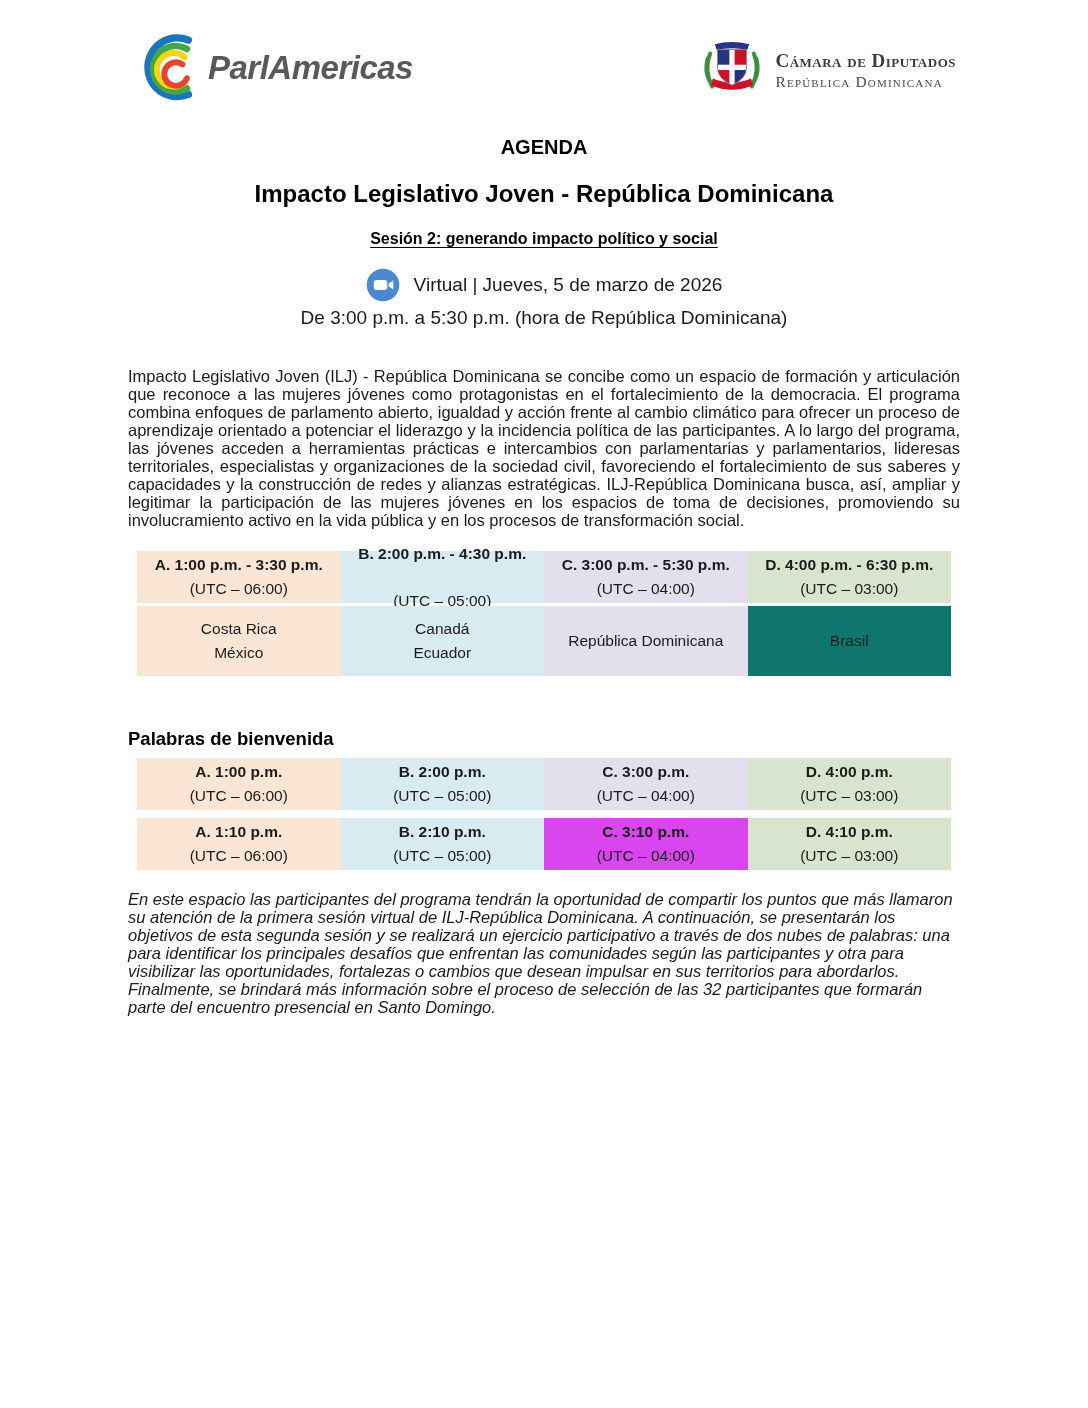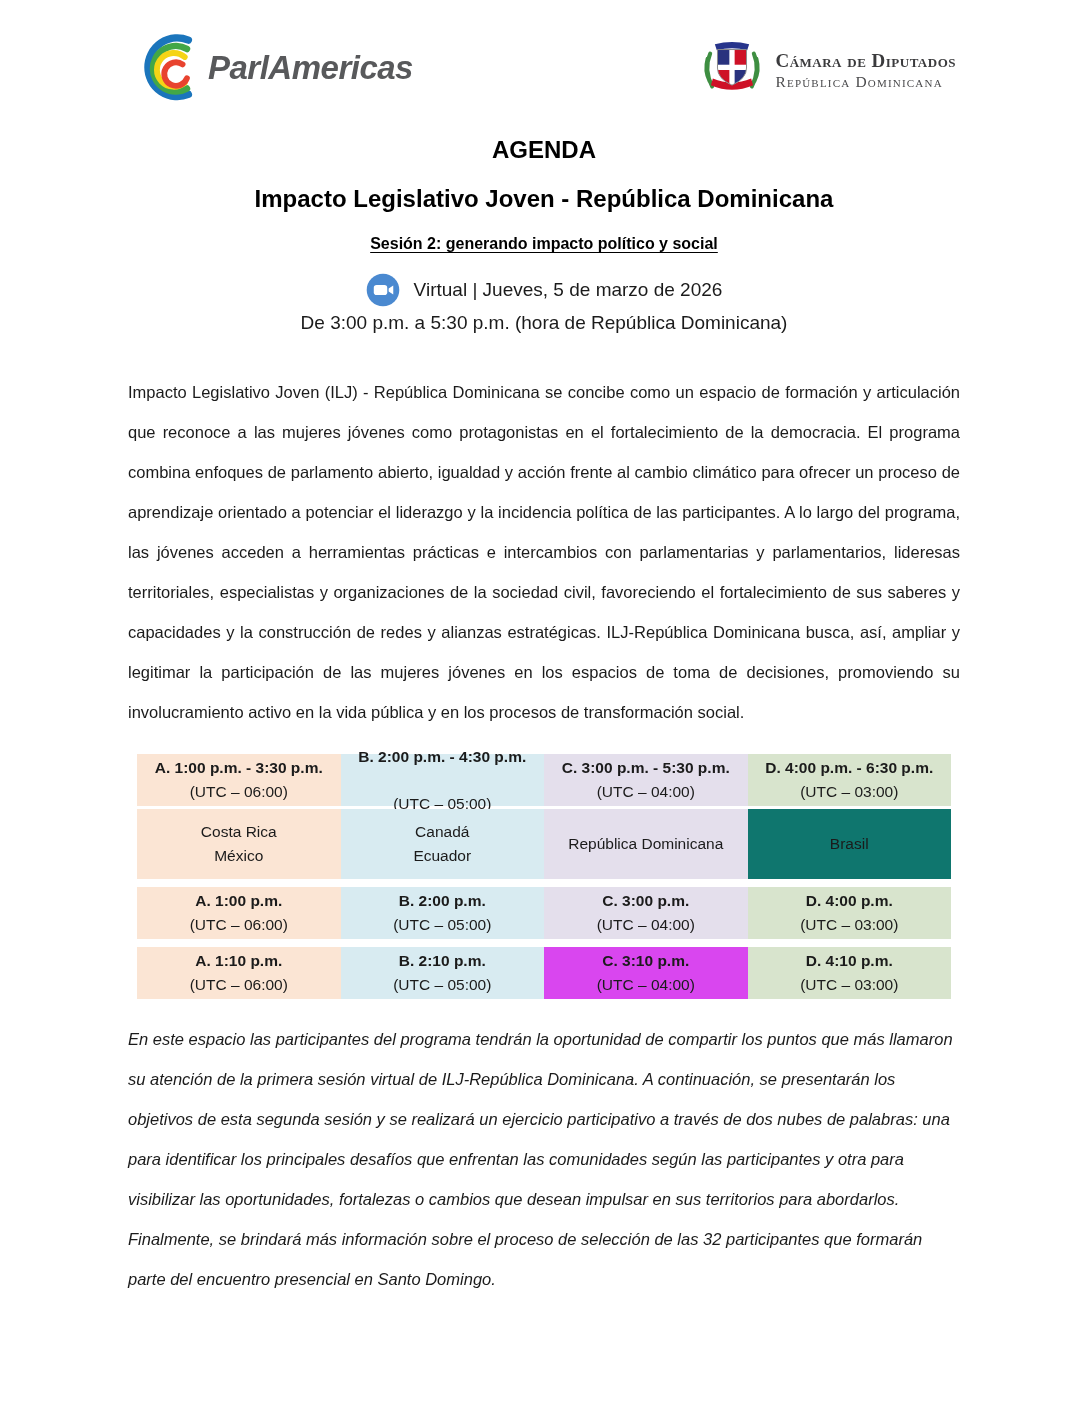--- a/index.html
+++ b/index.html
@@ -14,28 +14,28 @@
   .logo-pa { display:flex; align-items:center; gap:2px; }
   .logo-pa svg { width:66px; height:76px; }
   .pa-wordmark { font-size:33px; font-weight:bold; font-style:italic; color:#58595b; letter-spacing:-0.5px; }
   .logo-ch { display:flex; align-items:center; gap:10px; margin-top:4px; }
   .logo-ch svg { width:66px; height:72px; }
   .ch-text { font-family:"Liberation Serif", serif; color:#3b3b3d; }
   .ch-line1 { font-size:19px; font-weight:bold; font-variant:small-caps; letter-spacing:0.5px; }
   .ch-line2 { font-size:15.5px; font-variant:small-caps; letter-spacing:1.2px; color:#4a4a4c; margin-top:1px; }
   
   .title-block { text-align:center; }
-  .t-agenda { font-size:24px; font-weight:bold; color:#000; }
+  .t-agenda { font-size:20px; font-weight:bold; color:#000; }
   .t-main { font-size:24px; font-weight:bold; color:#000; margin-top:21px; }
   .t-session { font-size:16px; font-weight:bold; color:#000; margin-top:22px; text-decoration:underline; text-underline-offset:3px; }
   .virtual-line { display:flex; align-items:center; justify-content:center; gap:14px; margin-top:20px; font-size:19px; }
   .virtual-line svg { width:34px; height:34px; flex:0 0 auto; }
   .time-line { font-size:19px; margin-top:5px; }
   
-  .para { font-size:16.5px; line-height:40px; margin-top:38px; }
+  .para { font-size:16.5px; line-height:18px; margin-top:38px; }
   .justify { text-align:justify; text-justify:inter-word; }
   .closing { margin-top:20px; text-align:left;font-style:italic; }
   
   .tz-table { display:flex; margin:22px 9px 0 9px; }
   .tz-col { width:25%; display:flex; flex-direction:column; }
   .tz-head, .tz-body {
     display:flex; flex-direction:column; justify-content:center; align-items:center;
     text-align:center; font-size:15.5px; line-height:24px;
   }
   .tz-head { height:52px; }
@@ -143,20 +143,21 @@
       <div class="tz-head" style="background-color: rgb(216, 228, 205);">
         <div class="tz-time">D. 4:00 p.m. - 6:30 p.m.</div>
         <div class="tz-utc">(UTC – 03:00)</div>
       </div>
       <div class="tz-body" style="background-color: #0f766e;">
         <div>Brasil</div>
       </div>
     </div>
   </div>
 
+  <h3 class="section-heading h-welcome">Palabras de bienvenida</h3>
   <div class="tz-table after-heading">
     <div class="tz-col">
         <div class="tz-head" style="background-color: rgb(251, 229, 212);">
       <div class="tz-time">A. 1:00 p.m.</div>
       <div class="tz-utc">(UTC – 06:00)</div>
     </div>
       </div>
     <div class="tz-col">
         <div class="tz-head" style="background-color: rgb(216, 235, 241);">
       <div class="tz-time">B. 2:00 p.m.</div>

